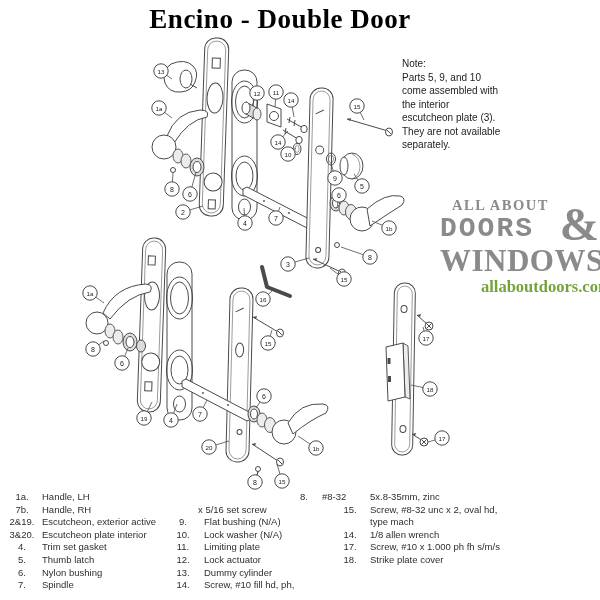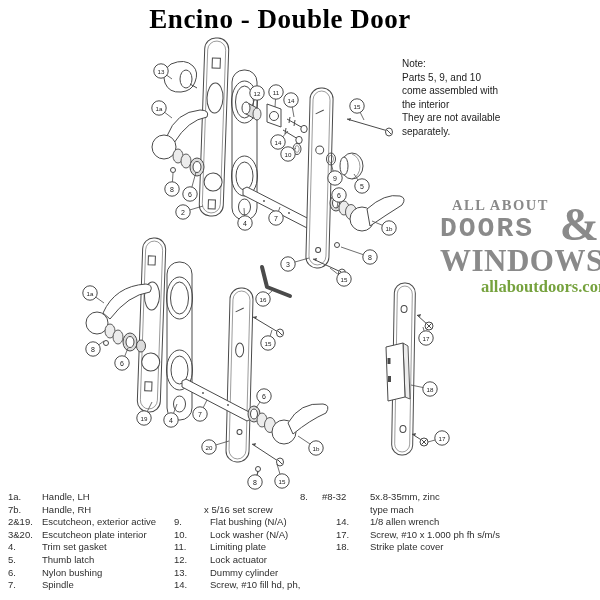--- a/index.html
+++ b/index.html
@@ -20,21 +20,21 @@
   .logo{position:absolute;left:440px;top:198px;width:156px;
         font-family:"Liberation Serif",serif;line-height:1;}
   .logo .l1{font-size:14.5px;letter-spacing:1.5px;margin-left:12px;font-weight:bold;}
   .logo .amp{position:absolute;right:-3px;top:3px;font-size:47px;font-weight:bold;}
   .logo .l2{font-size:28px;letter-spacing:2px;margin-top:2px;font-weight:bold;font-family:Liberation Mono, monospace;}
   .logo .l3{font-size:31px;letter-spacing:0.5px;margin-top:2px;font-weight:bold;}
   .logo .l4{font-size:16.5px;font-weight:bold;margin-top:3px;margin-left:41px;}
   
   .plist-col{position:absolute;font-size:9.5px;line-height:12.6px;white-space:nowrap;color:#2e2e2e;}
   .prow{display:flex;}
-  .prow .num{display:inline-block;width:28px;text-align:left;flex:0 0 auto;}
+  .prow .num{display:inline-block;width:28px;text-align:center;flex:0 0 auto;}
   .prow .desc{padding-left:6px;}
   .prow.cont .num{width:0;}
   .prow.cont .desc{padding-left:0;}
   .prow.cont-indent .desc{padding-left:6px;}
   #plist-c2 .num{width:30px;}
   #plist-c2 .prow.cont .desc{padding-left:0;}
   #plist-c3-intro{display:flex;}
   #plist-c3-intro .num{width:14px;}
   #plist-c3-intro .desc{padding-left:8px;}
 </style>
@@ -367,20 +367,21 @@
       </g>
   </svg>
 
   <div class="title">Encino - Double Door</div>
 
   <div class="note" id="note">
       <div>Note:</div>
       <div>Parts 5, 9, and 10</div>
       <div>come assembled with</div>
       <div>the interior</div>
+      <div>escutcheon plate (3).</div>
       <div>They are not available</div>
       <div>separately.</div>
     </div>
 
   <div class="logo" style="color: rgb(138, 138, 138);">
     <div class="l1">ALL ABOUT</div>
     <div class="amp">&amp;</div>
     <div class="l2">DOORS</div>
     <div class="l3">WINDOWS</div>
     <div class="l4" style="color: rgb(118, 162, 62);">allaboutdoors.com</div>
@@ -413,21 +414,21 @@
       </div>
       <div class="prow">
         <span class="num">6.</span>
         <span class="desc">Nylon bushing</span>
       </div>
       <div class="prow">
         <span class="num">7.</span>
         <span class="desc">Spindle</span>
       </div>
     </div>
-  <div class="plist-col" id="plist-c2" style="left:174px;top:503.6px;">
+  <div class="plist-col" id="plist-c2" style="left:168px;top:503.6px;">
       <div class="prow cont">
         <span class="num"></span>
         <span class="desc">x 5/16 set screw</span>
       </div>
       <div class="prow">
         <span class="num">9.</span>
         <span class="desc">Flat bushing (N/A)</span>
       </div>
       <div class="prow">
         <span class="num">10.</span>
@@ -452,20 +453,24 @@
     </div>
   <div class="plist-col" id="plist-c3-intro" style="left:300px;top:491px;">
     <span class="num">8.</span>
     <span class="desc">#8-32</span>
   </div>
   <div class="plist-col" id="plist-c3" style="left:336px;top:491px;">
       <div class="prow cont-indent">
         <span class="num"></span>
         <span class="desc">5x.8-35mm, zinc</span>
       </div>
+      <div class="prow">
+        <span class="num">15.</span>
+        <span class="desc">Screw, #8-32 unc x 2, oval hd,</span>
+      </div>
       <div class="prow cont-indent">
         <span class="num"></span>
         <span class="desc">type mach</span>
       </div>
       <div class="prow">
         <span class="num">14.</span>
         <span class="desc">1/8 allen wrench</span>
       </div>
       <div class="prow">
         <span class="num">17.</span>

